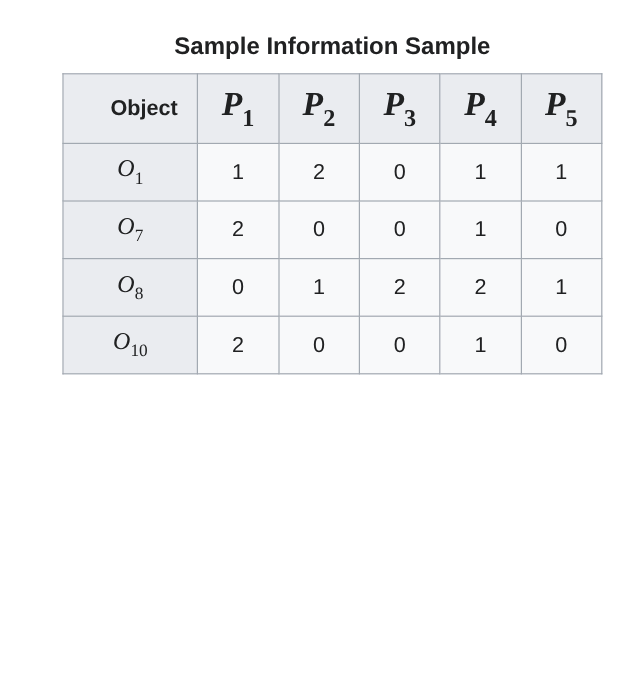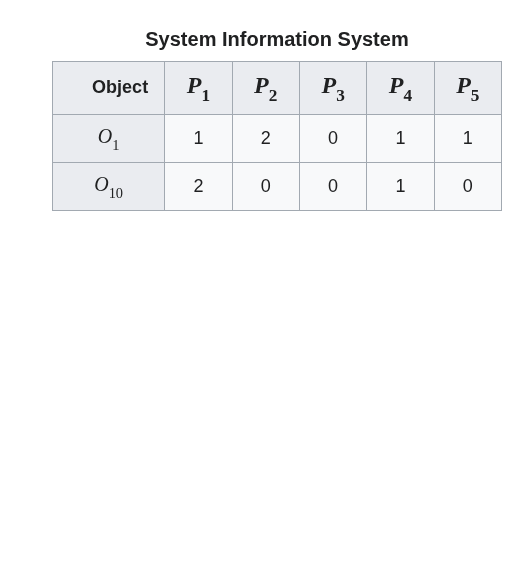--- a/index.html
+++ b/index.html
@@ -47,21 +47,21 @@
       font-size: 20px;
       text-align: center;
     }
     td {
       background: #f8f9fa;
       font-family: Arial, sans-serif;
     }
     .attr-label {
       font-family: "Times New Roman", serif;
       font-style: italic;
-      font-size: 24px;
+      font-size: 28px;
     }
     .sub {
       font-size: 0.72em;
       vertical-align: sub;
       position: relative;
       top: 0.12em;
       font-style: normal;
     }
     .obj-col {
       width: 110px;
@@ -84,21 +84,21 @@
       width: 514px;
       height: 578px;
     }
   </style>
 </head>
 <body>
 
 <div class="page-container">
   <div class="table-wrapper">
     <table>
-      <caption>System Information System</caption>
+      <caption>Sample Information Sample</caption>
       <thead>
         <tr>
           <th class="obj-col">Object</th>
           <th class="val-col">
             <span class="attr-label"><span>P</span><span class="sub">1</span></span>
           </th>
           <th class="val-col">
             <span class="attr-label"><span>P</span><span class="sub">2</span></span>
           </th>
           <th class="val-col">
@@ -116,20 +116,36 @@
 
       <tr>
             <td class="row-header"><span>O</span><span class="sub">1</span></td>
             <td>1</td>
             <td>2</td>
             <td>0</td>
             <td>1</td>
             <td>1</td>
           </tr>
           <tr>
+            <td class="row-header"><span>O</span><span class="sub">7</span></td>
+            <td>2</td>
+            <td>0</td>
+            <td>0</td>
+            <td>1</td>
+            <td>0</td>
+          </tr>
+          <tr>
+            <td class="row-header"><span>O</span><span class="sub">8</span></td>
+            <td>0</td>
+            <td>1</td>
+            <td>2</td>
+            <td>2</td>
+            <td>1</td>
+          </tr>
+          <tr>
             <td class="row-header"><span>O</span><span class="sub">10</span></td>
             <td>2</td>
             <td>0</td>
             <td>0</td>
             <td>1</td>
             <td>0</td>
           </tr>
         </tbody>
     </table>
   </div>

